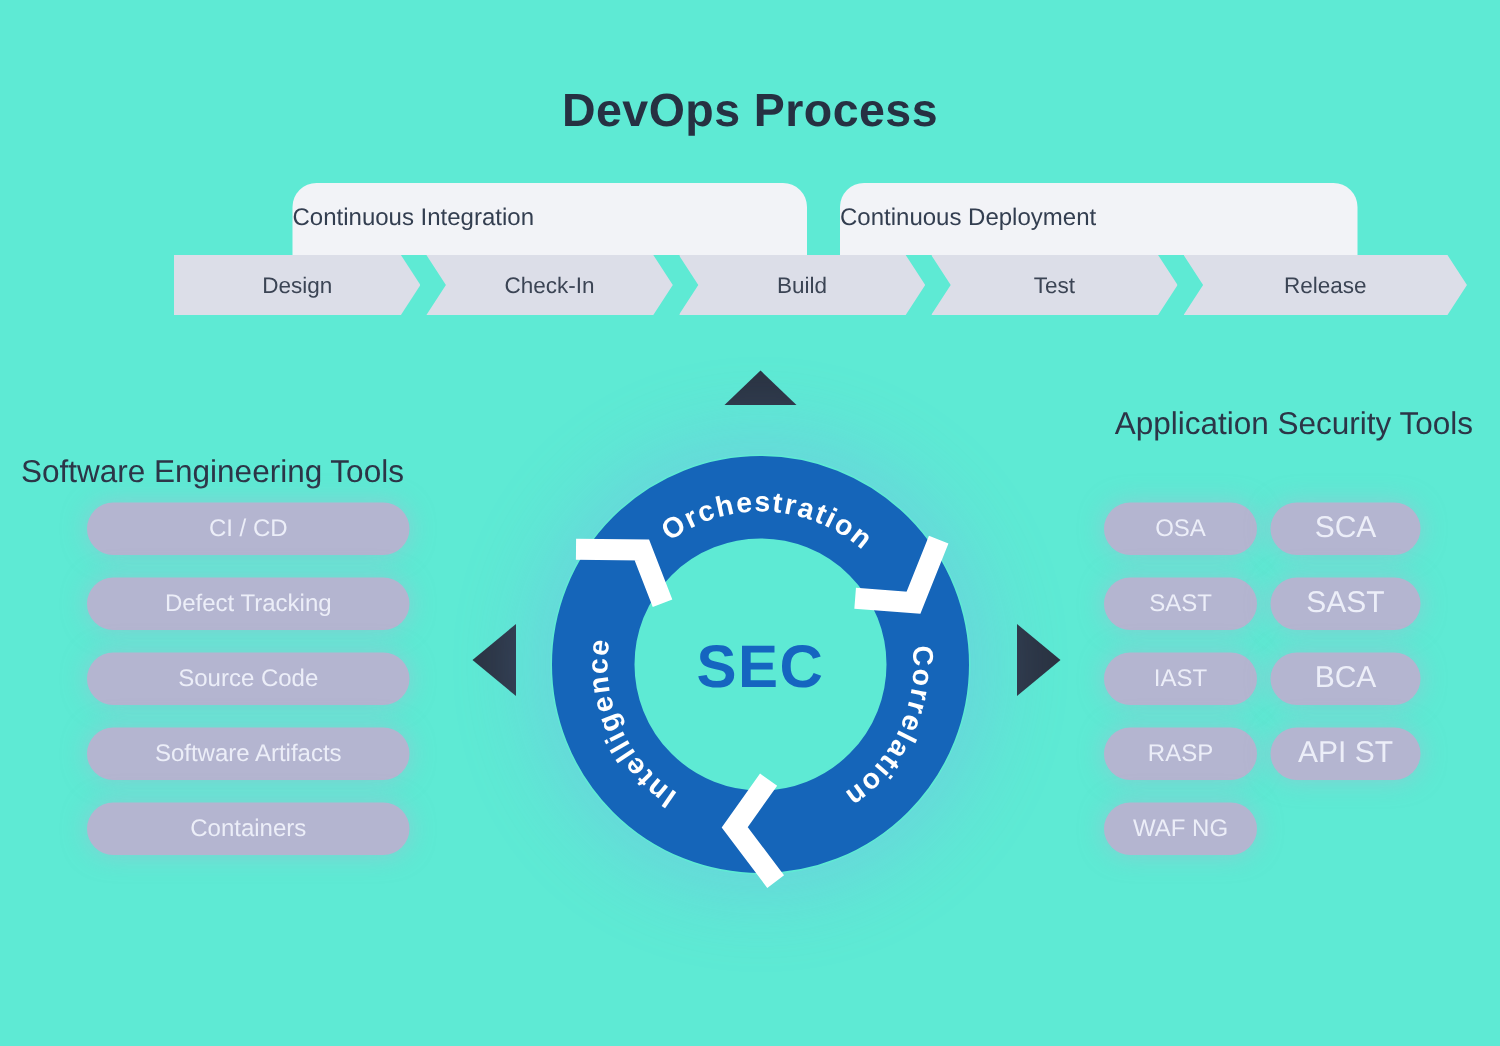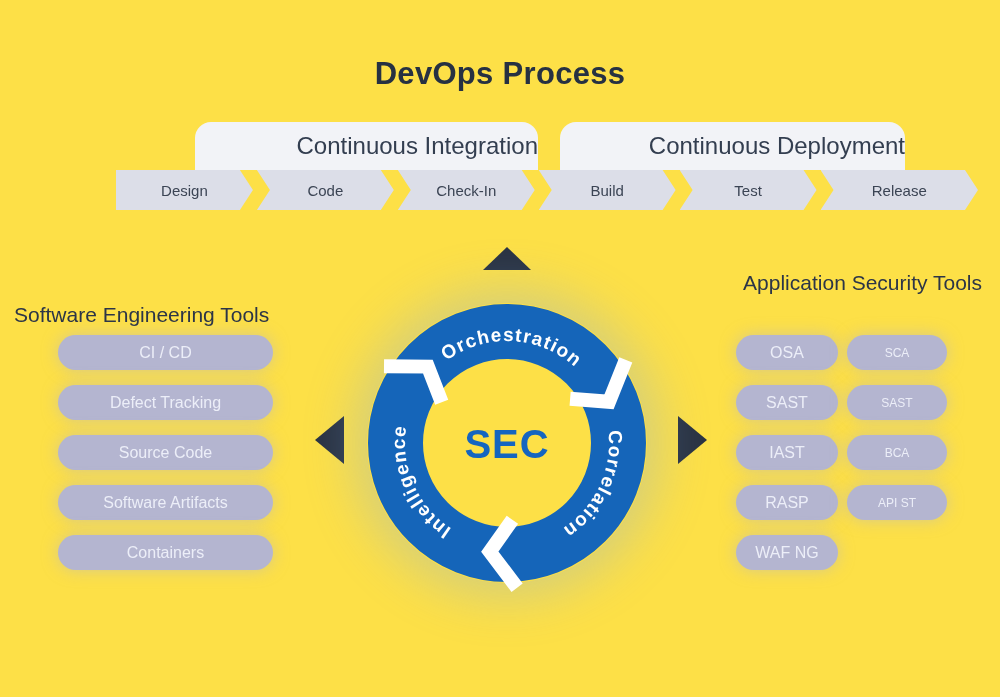--- a/index.html
+++ b/index.html
@@ -1,28 +1,28 @@
 <!DOCTYPE html>
 <html><head>
 <meta charset="utf-8">
 <style>
   html,body{margin:0;padding:0;background:#fff;}
   .stage{
-    position:relative;width:1000px;height:697px;background:#fde047;
+    position:relative;width:1000px;height:697px;background:#5eead4;
     font-family:"Liberation Sans",sans-serif;overflow:hidden;
   }
   .title{
     position:absolute;top:56px;left:0;right:0;text-align:center;
     font-size:31px;font-weight:bold;color:#263142;letter-spacing:.3px;
   }
   
   .tab{
     position:absolute;top:122px;height:48px;background:#f2f3f7;
-    border-radius:16px 16px 0 0;display:flex;align-items:center;justify-content:flex-end;
-    font-size:24px;color:#333e50;
+    border-radius:16px 16px 0 0;display:flex;align-items:center;justify-content:flex-start;
+    font-size:16px;color:#333e50;
   }
   .tab1{left:195px;width:343px;}
   .tab2{left:560px;width:345px;}
   
   .flowbar{
     position:absolute;top:170px;left:68px;width:862px;height:40px;
     display:flex;gap:4px;padding-left:48px;
   }
   .step{
     flex:1 1 0;background:#dcdee8;color:#3b4454;font-size:15px;
@@ -40,21 +40,21 @@
   .right-heading{right:18px;}
   
   .pill{
     background:#b4b5d0;color:#eceef8;border-radius:18px;height:35px;
     display:flex;align-items:center;justify-content:center;
     box-shadow:0 0 16px rgba(178,180,212,.5);
   }
   .pill-col{position:absolute;top:335px;display:flex;flex-direction:column;gap:15px;}
   .left-col{left:58px;width:215px;font-size:16px;}
   .right-col1{left:736px;width:102px;font-size:16px;}
-  .right-col2{left:847px;width:100px;font-size:12px;}
+  .right-col2{left:847px;width:100px;font-size:20px;}
   
   .tri{position:absolute;width:0;height:0;}
   .tri-up{
     left:483px;top:247px;
     border-left:24px solid transparent;border-right:24px solid transparent;
     border-bottom:23px solid #2a3342;
   }
   .tri-left{
     left:315px;top:416px;
     border-top:24px solid transparent;border-bottom:24px solid transparent;
@@ -86,21 +86,20 @@
 
   <div class="tab tab1">
     <span>Continuous Integration</span>
   </div>
   <div class="tab tab2">
     <span>Continuous Deployment</span>
   </div>
 
   <div class="flowbar">
     <div class="step">Design</div>
-    <div class="step">Code</div>
     <div class="step">Check-In</div>
     <div class="step">Build</div>
     <div class="step">Test</div>
     <div class="step step-release">Release</div>
   </div>
 
   <div class="side-heading left-heading">Software Engineering Tools</div>
   <div class="side-heading right-heading">Application Security Tools</div>
 
   <div class="pill-col right-col1">

